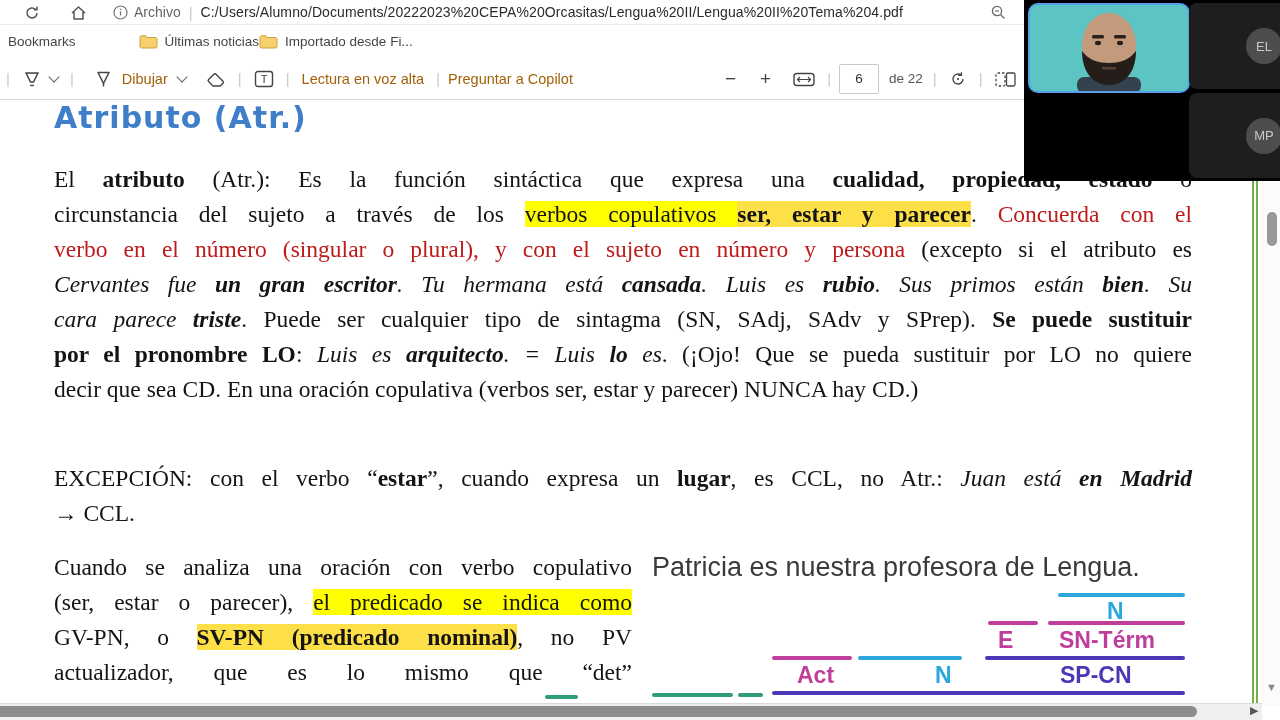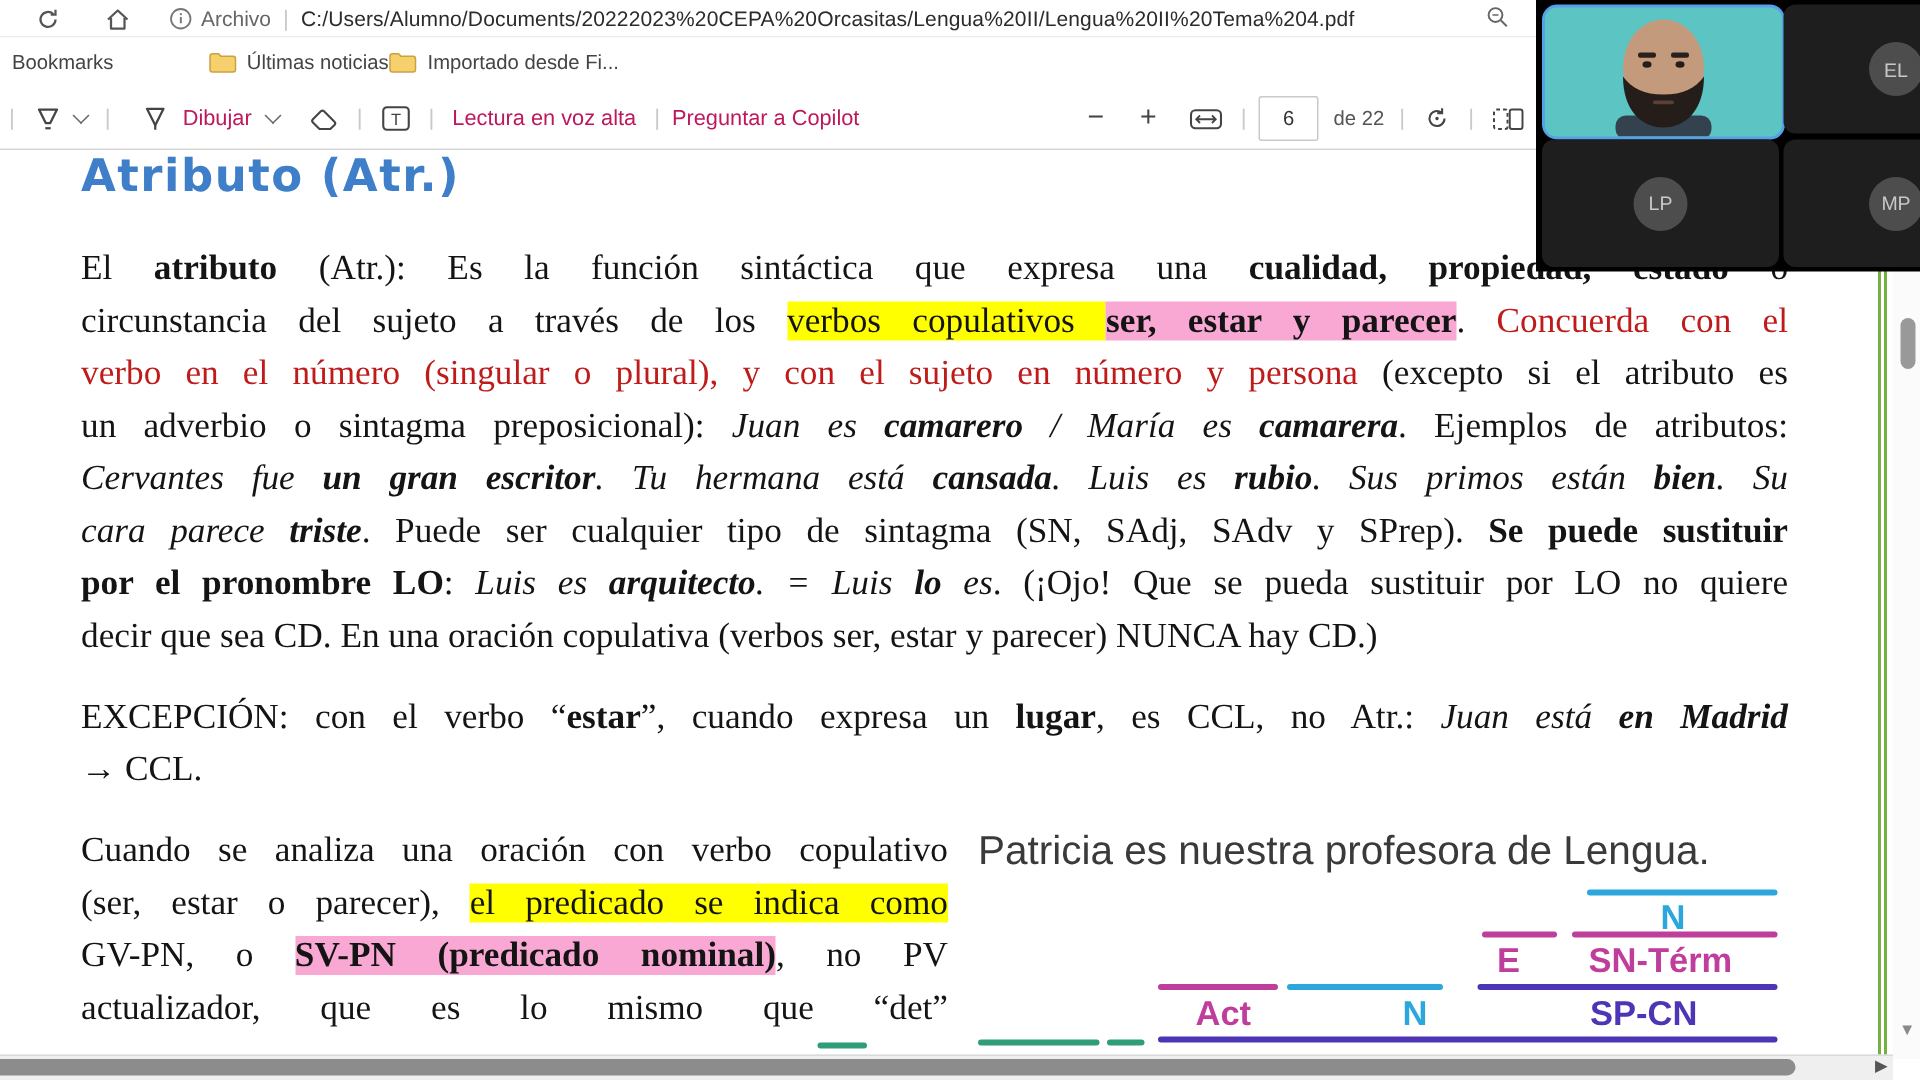--- a/index.html
+++ b/index.html
@@ -8,37 +8,37 @@
   
   #row-address{position:absolute;left:0;top:0;width:1280px;height:24px;background:#fff;
                border-bottom:1px solid #ececec;display:flex;align-items:center;}
   #row-bookmarks{position:absolute;left:0;top:25px;width:1280px;height:33px;background:#fff;
                  display:flex;align-items:center;}
   #row-pdfbar{position:absolute;left:0;top:58px;width:1280px;height:41px;background:#fff;
               border-bottom:1px solid #d5d5d5;display:flex;align-items:center;}
   .chip{color:#666;font-size:14px;}
   .url{color:#2b2b2b;font-size:14px;letter-spacing:.1px;}
   .vsep{color:#c9c9c9;font-size:15px;margin:0 8px;}
-  .tbtxt{color:#be185d;font-size:14.5px;}
+  .tbtxt{color:#a16207;font-size:14.5px;}
   .glyphbtn{color:#444;font-size:17px;line-height:1;background:none;border:none;padding:2px 4px;cursor:default;}
   .chev{display:inline-block;width:7px;height:7px;border-right:1.6px solid #666;border-bottom:1.6px solid #666;
         transform:rotate(45deg);margin:0 4px 3px 4px;}
   .bmtxt{font-size:13.5px;color:#444;}
   #page-input{width:34px;height:26px;border:1px solid #c9c9c9;border-radius:2px;text-align:center;
               font-size:13.5px;color:#333;font-family:"Liberation Sans",sans-serif;}
   .icon-svg{display:inline-block;vertical-align:middle;}
   
   #doc-title{position:absolute;left:54px;top:100px;font-size:30px;font-weight:700;color:#3f7ec9;
              font-family:"DejaVu Sans",sans-serif;letter-spacing:1px;}
   .serifblock{position:absolute;font-family:"Liberation Serif",serif;font-size:23.5px;color:#141414;
               line-height:35px;}
   .tline{text-align:justify;text-align-last:justify;height:35px;white-space:nowrap;}
   .tline.last{text-align-last:auto;}
   .b{font-weight:bold;} .i{font-style:italic;} .bi{font-weight:bold;font-style:italic;}
-  .hl{background:#ffff00;margin-top:11px;} .hlb{background:#f9a8d4;font-weight:bold;}
+  .hl{background:#ffff00;margin-top:11px;} .hlb{background:#fde047;font-weight:bold;}
   .r{color:#bf1b1b;} .p{color:#7040c0;}
   
   #diagram{position:absolute;left:652px;top:548px;width:538px;height:160px;}
   #diagram .sentence{position:absolute;left:0px;top:4px;font-size:27px;color:#3a3a3a;
                      font-family:"Liberation Sans",sans-serif;white-space:nowrap;}
   .dline{position:absolute;height:4px;border-radius:2px;}
   .dlabel{position:absolute;font-size:23px;font-weight:bold;font-family:"Liberation Sans",sans-serif;}
   
   #pageedge1,#pageedge2{position:absolute;top:99px;width:2px;height:607px;background:#76b043;}
   #vscroll-track{position:absolute;left:1262px;top:99px;width:18px;height:607px;background:#fbfbfb;}
@@ -170,21 +170,20 @@
     </svg>
   </span>
 </div>
 
 <div id="doc-title">Atributo (Atr.)</div>
 
 <div class="serifblock" style="left:54px;top:162px;width:1138px;">
     <div class="tline"><span>El </span><span class="b">atributo</span><span> (Atr.): Es la función sintáctica que expresa una </span><span class="b">cualidad, propiedad, estado</span><span> o</span></div>
     <div class="tline"><span>circunstancia del sujeto a través de los </span><span class="hl">verbos copulativos </span><span class="hlb">ser, estar y parecer</span><span>. </span><span class="r">Concuerda con el</span></div>
     <div class="tline"><span class="r">verbo en el número (singular o plural), y con el sujeto en número y persona</span><span> (excepto si el atributo es</span></div>
-    <div class="tline"><span>un adverbio o sintagma preposicional): </span><span class="i">Juan es </span><span class="bi">camarero</span><span class="i"> / María es </span><span class="bi">camarera</span><span>. Ejemplos de atributos:</span></div>
     <div class="tline"><span class="i">Cervantes fue </span><span class="bi">un gran escritor</span><span class="i">. Tu hermana está </span><span class="bi">cansada</span><span class="i">. Luis es </span><span class="bi">rubio</span><span class="i">. Sus primos están </span><span class="bi">bien</span><span class="i">. Su</span></div>
     <div class="tline"><span class="i">cara parece </span><span class="bi">triste</span><span>. Puede ser cualquier tipo de sintagma (SN, SAdj, SAdv y SPrep). </span><span class="b">Se puede sustituir</span></div>
     <div class="tline"><span class="b">por el pronombre LO</span><span>: </span><span class="i">Luis es </span><span class="bi">arquitecto</span><span class="i">. = Luis </span><span class="bi">lo</span><span class="i"> es</span><span>. (¡Ojo! Que se pueda sustituir por LO no quiere</span></div>
     <div class="tline last"><span>decir que sea CD. En una oración copulativa (verbos ser, estar y parecer) NUNCA hay CD.)</span></div>
   </div>
 
 <div class="serifblock" style="left:54px;top:461px;width:1138px;">
     <div class="tline"><span>EXCEPCIÓN: con el verbo “</span><span class="b">estar</span><span>”, cuando expresa un </span><span class="b">lugar</span><span>, es CCL, no Atr.: </span><span class="i">Juan está </span><span class="bi">en Madrid</span></div>
     <div class="tline last"><span>→ CCL.</span></div>
   </div>
@@ -235,19 +234,16 @@
       <rect x="62" y="30" width="12" height="3.5" rx="1.5" fill="#2b211c"></rect>
       <rect x="84" y="30" width="12" height="3.5" rx="1.5" fill="#2b211c"></rect>
       <ellipse cx="68" cy="38" rx="3" ry="2.2" fill="#241d1a"></ellipse>
       <ellipse cx="90" cy="38" rx="3" ry="2.2" fill="#241d1a"></ellipse>
       <rect x="72" y="62" width="14" height="2.5" rx="1.2" fill="#5a3f35"></rect>
     </svg>
   </div>
   <div class="vtile" id="tile-el">
     <div class="avatar">EL</div>
   </div>
-  <div class="vtile" id="tile-lp">
-    <div class="avatar">LP</div>
-  </div>
   <div class="vtile" id="tile-mp">
     <div class="avatar">MP</div>
   </div>
 </div>
 
 </body></html>

